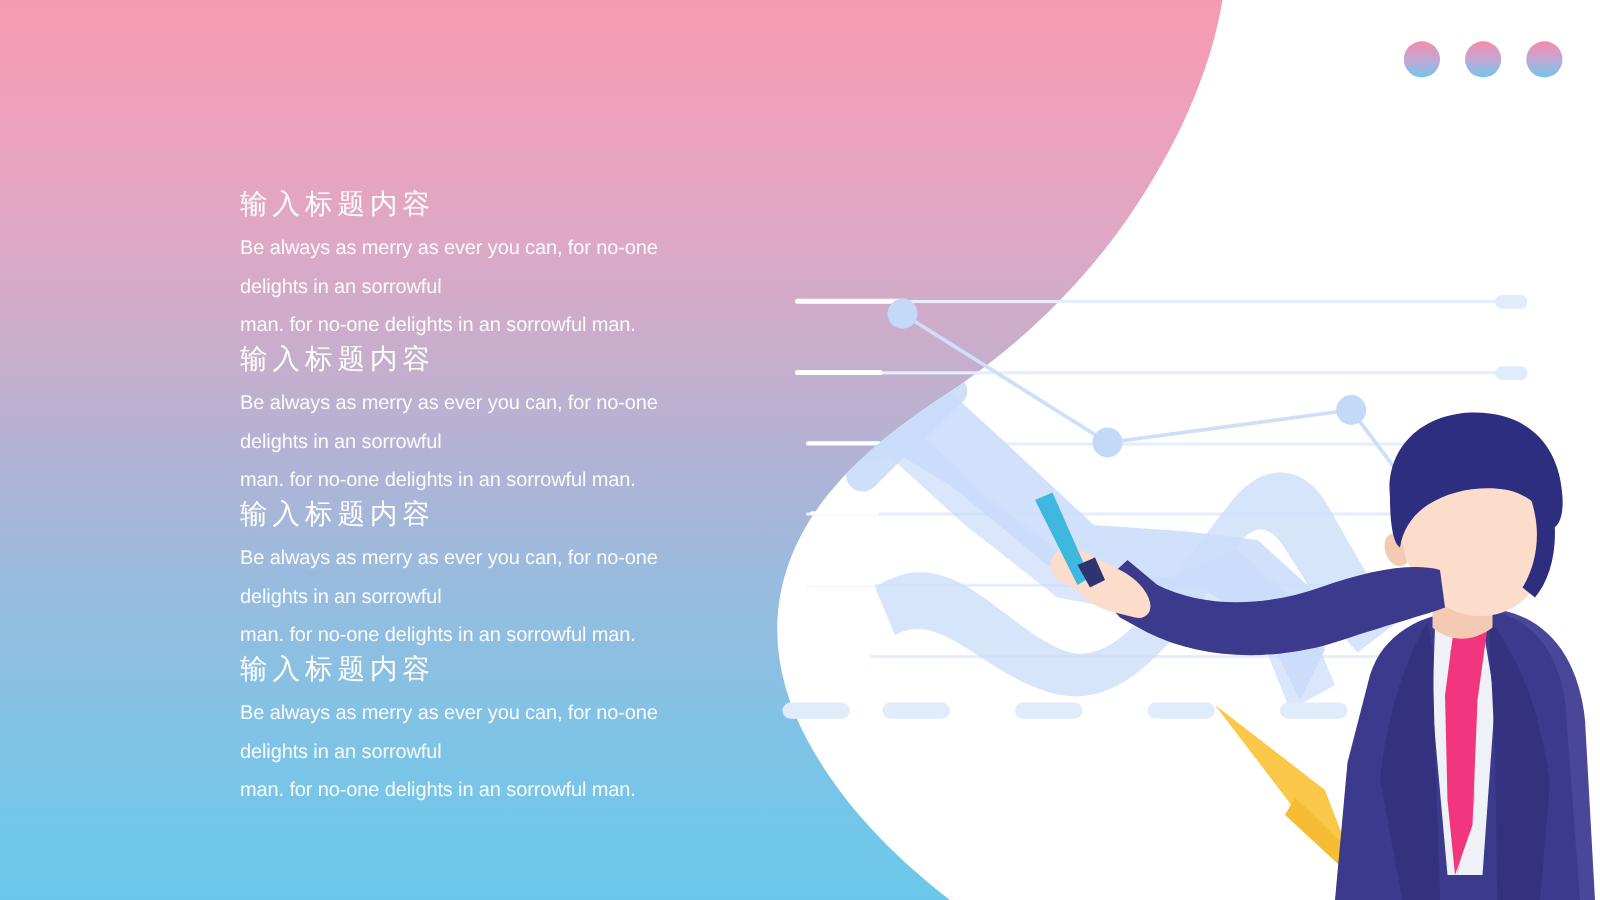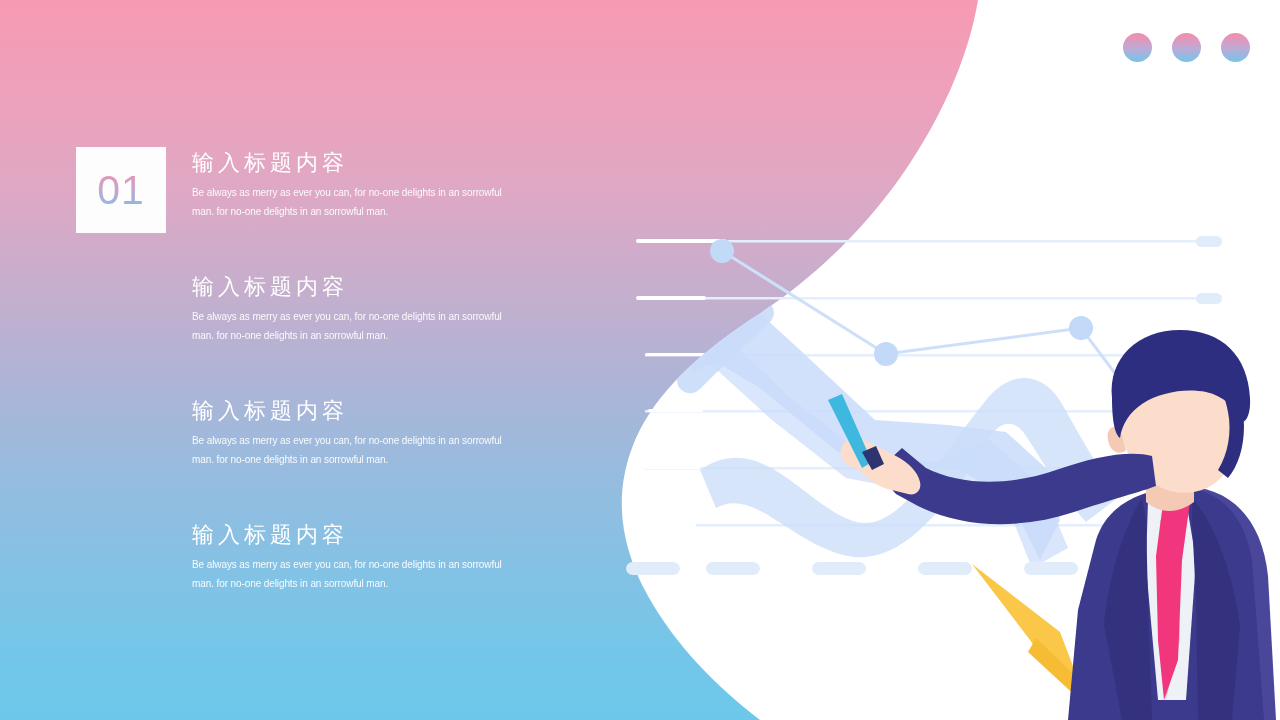--- a/index.html
+++ b/index.html
@@ -43,21 +43,21 @@
     background:linear-gradient(180deg,#f090ad 0%,#c6a6cf 48%,#7dbfe4 100%);
     -webkit-background-clip:text;background-clip:text;color:transparent;
     -webkit-text-fill-color:transparent;
   }
   .texts{position:absolute;left:116px;top:2px;width:384px;}
   .ttl{
     font-size:22px;color:#ffffff;letter-spacing:4px;line-height:1.25;
     font-weight:400;margin:0 0 6px 0;white-space:nowrap;
   }
   .desc{
-    font-size:10px;color:#fdfdfd;line-height:1.95;margin:0;
+    font-size:16px;color:#fdfdfd;line-height:1.95;margin:0;
     letter-spacing:-0.1px;font-weight:400;opacity:.97;
   }
 
   
   .illus{position:absolute;left:0;top:0;width:1280px;height:720px;pointer-events:none;}
   .illus svg{display:block;width:1280px;height:720px;}
 </style>
 </head>
 <body>
 
@@ -192,23 +192,20 @@
 
   <div class="dots">
     <span class="dot"></span>
     <span class="dot"></span>
     <span class="dot"></span>
   </div>
 
   <div class="list">
 
     <div class="row">
-      <div class="numbox">
-        <span class="num">01</span>
-      </div>
       <div class="texts">
         <p class="ttl">输入标题内容</p>
         <p class="desc">Be always as merry as ever you can, for no-one delights in an sorrowful</p>
         <p class="desc">man. for no-one delights in an sorrowful man.</p>
       </div>
     </div>
 
     <div class="row">
       <div class="texts">
         <p class="ttl">输入标题内容</p>

